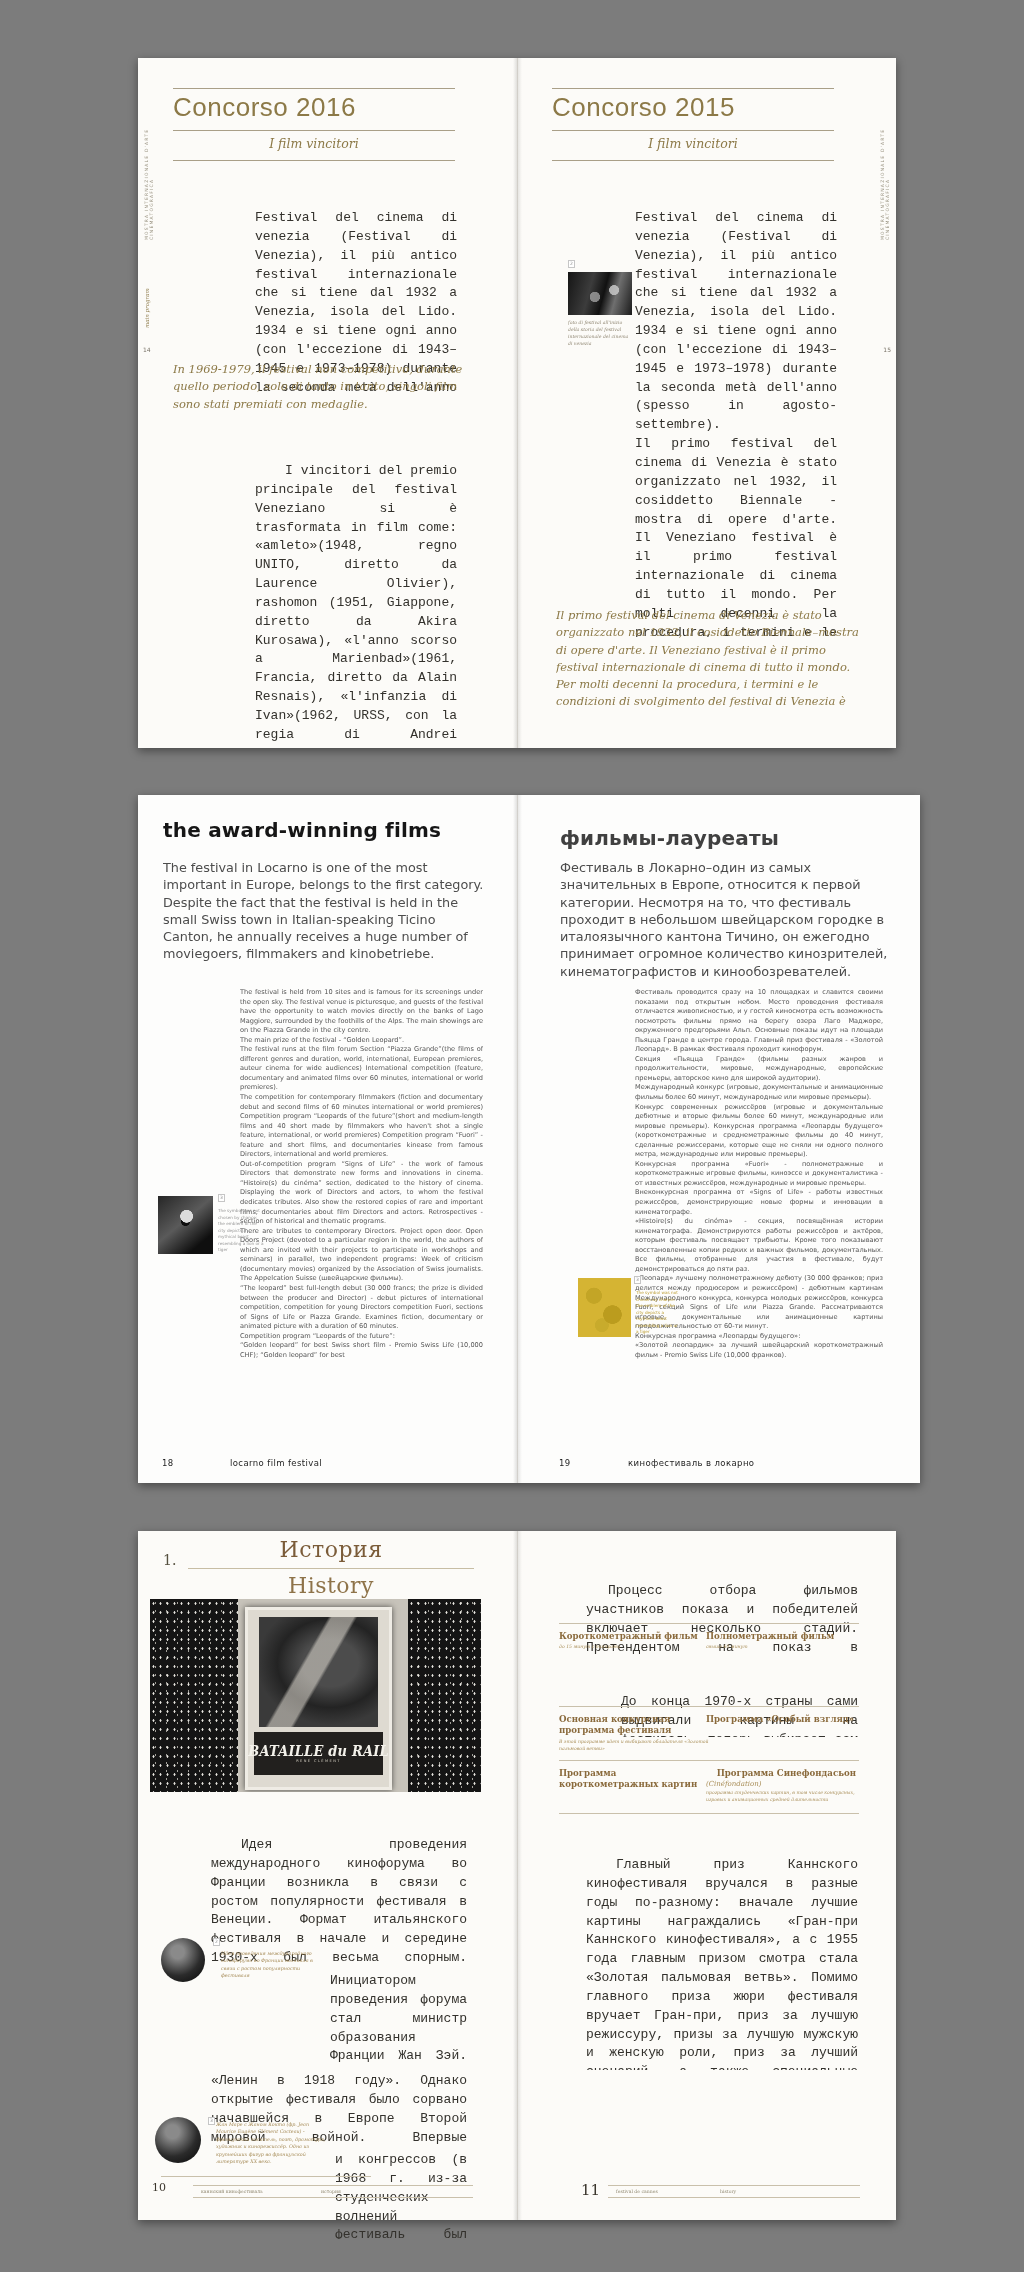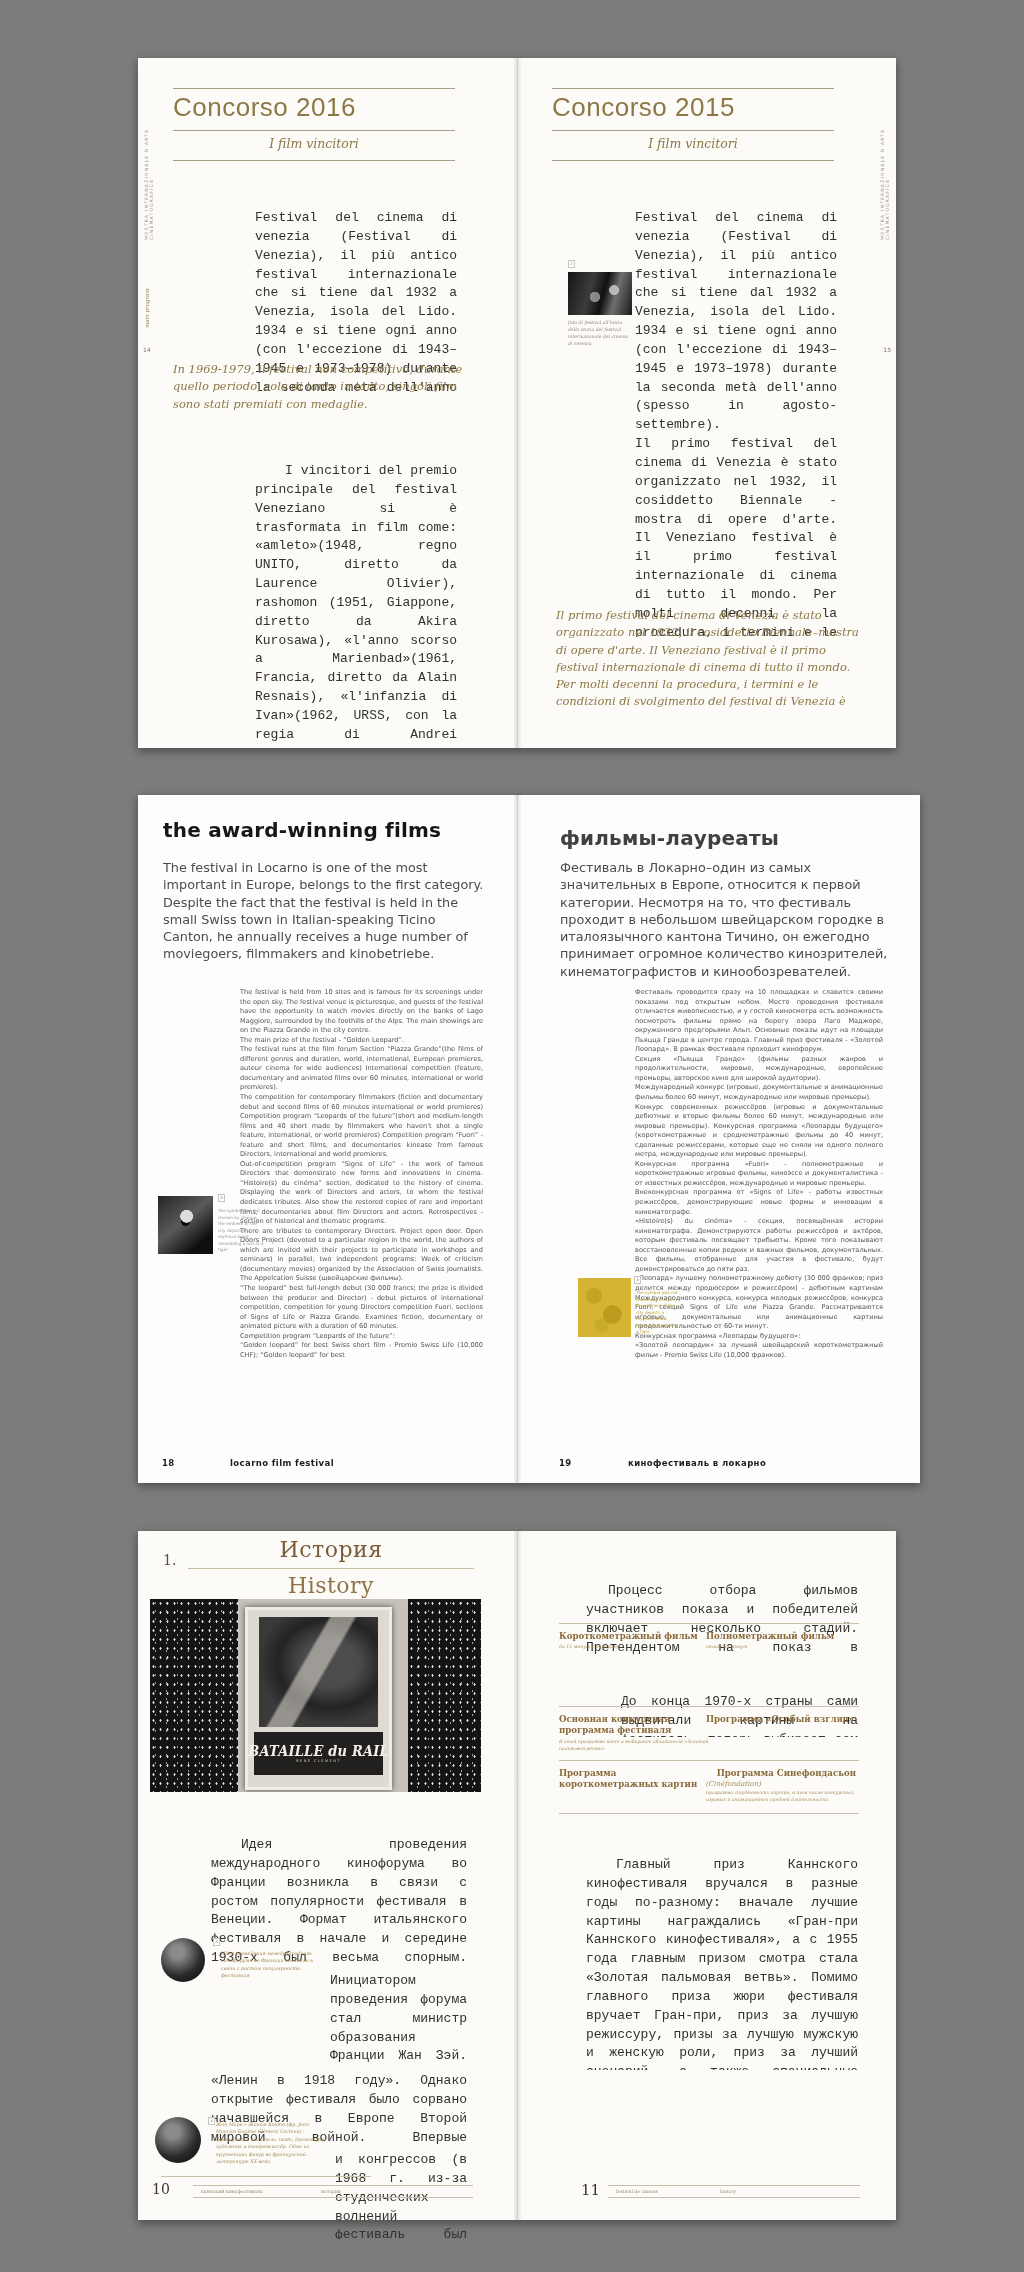--- a/index.html
+++ b/index.html
@@ -18,21 +18,21 @@
   .serif-body{font-family:Liberation Mono, monospace;font-size:13px;line-height:1.45;color:#33312c;text-align:justify;
     white-space:pre-line;overflow:hidden;margin-top:34px;}
   .ind{text-indent:30px;}
   .pullquote{font-family:"DejaVu Serif",serif;font-style:italic;font-size:11.5px;line-height:1.5;color:#8c7947;}
   .caption{font-family:"DejaVu Serif",serif;font-style:italic;font-size:4.6px;line-height:1.55;color:#8f8672;overflow:hidden;}
   .g-title{font-family:"DejaVu Sans",sans-serif;font-weight:700;font-size:20px;letter-spacing:.2px;color:#161616;}
   .g-intro{font-family:"DejaVu Sans",sans-serif;font-size:12.8px;line-height:1.35;color:#4c4c4c;}
   .g-body{font-family:"DejaVu Sans",sans-serif;font-size:6.6px;line-height:1.45;color:#555;text-align:justify;
     white-space:pre-line;overflow:hidden;}
   .g-cap{font-family:"DejaVu Sans",sans-serif;font-size:4.2px;line-height:1.55;color:#9a9a9a;overflow:hidden;}
-  .g-footer{font-family:"DejaVu Sans",sans-serif;font-weight:700;font-size:8.5px;color:#1d1d1d;letter-spacing:.4px;}
+  .g-footer{font-family:"DejaVu Sans",sans-serif;font-weight:400;font-size:8.5px;color:#1d1d1d;letter-spacing:.4px;}
   .marker{position:absolute;font-family:"DejaVu Sans",sans-serif;font-size:4.5px;color:#8b8b8b;border:1px solid #c6c6c6;
     padding:0 1px;line-height:6px;background:#fff;}
   .s3-title{font-family:"DejaVu Serif",serif;font-size:22px;text-align:center;letter-spacing:.5px;}
   .t-head{font-family:"DejaVu Serif",serif;font-weight:700;font-size:8.6px;line-height:1.3;color:#8a6a3c;}
   .t-sub{font-family:"DejaVu Serif",serif;font-style:italic;font-size:4.6px;line-height:1.45;color:#a98e58;overflow:hidden;}
   .s3-cap{font-family:"DejaVu Serif",serif;font-style:italic;font-size:4.8px;line-height:1.55;color:#a58a56;overflow:hidden;}
   .f-strip{position:absolute;border-top:1px solid #c9c0ab;border-bottom:1px solid #c9c0ab;height:11px;}
   .f-label{position:absolute;font-family:"DejaVu Serif",serif;font-size:4.6px;color:#8f876f;top:3px;}
   .photo{position:absolute;overflow:hidden;}
   .photo-s1{background:
@@ -183,21 +183,21 @@
   <div class="abs serif-body" style="left:73px;top:507px;width:256px;height:76px;">«Ленин в 1918 году». Однако открытие фестиваля было сорвано начавшейся в Европе Второй мировой войной. Впервые проводился в 1946 году с 20 сентября по 5 октября в курортном городе Канн на французском Лазурном Берегу. Самым первым в фестивальной программе был продемонстрирован советский документальный фильм «Берлин» режиссёра Юлия Райзмана.
 Современный масштаб и престиж Каннский фестиваль приобрел после 1951 года, когда председателем жюри в течение нескольких лет был Жан Кокто. С 1952 года проводят ежегодно в мае. Место проведения - Дворец фестивалей</div>
 
   <div class="circle-photo" style="left:17px;top:586px;width:46px;height:46px;"></div>
   <div class="marker" style="left:70px;top:586px;">3</div>
   <div class="abs s3-cap" style="left:78px;top:590px;width:110px;height:58px;">Жан Маре с Жаном Кокто (фр. Jean Maurice Eugène Clément Cocteau) - французский писатель, поэт, драматург, художник и кинорежиссёр. Одна из крупнейших фигур во французской литературе XX века.</div>
   <div class="abs serif-body" style="left:197px;top:586px;width:132px;height:88px;">и конгрессов (в 1968 г. из-за студенческих волнений фестиваль был прерван, и вручения призов не производилось.)
 Благодаря вниманию средств массовой информации, этот фестиваль посещают звёзды мирового кино. Также он популярен и среди кинопродюсеров, подготавливающих здесь премьеры и продающих уже готовые.</div>
 
   <div class="hrule" style="left:23px;top:645px;width:210px;background:#c9c0ab;"></div>
-  <div class="abs" style="left:14px;top:650px;font-size:14px;color:#3a352c;">10</div>
+  <div class="abs" style="left:14px;top:650px;font-size:11px;color:#3a352c;">10</div>
   <div class="f-strip" style="left:55px;top:654px;width:280px;">
     <span class="f-label" style="left:8px;">каннский кинофестиваль</span>
     <span class="f-label" style="left:128px;">история</span>
   </div>
 
   <div class="abs serif-body" style="left:448px;top:17px;width:272px;height:74px;text-indent:22px;">Процесс отбора фильмов участников показа и победителей включает несколько стадий. Претендентом на показ в официальной и неофициальной программе Каннского фестиваля может стать любая картина, отвечающая предварительным условиям. Предлагаемые в отборе фильмы должны быть снятыми в течение двенадцати месяцев, предшествующих Каннскому фестивалю и не участвовавшие в конкурсной программе других кинематографических форумов.</div>
 
   <div class="hrule" style="left:421px;top:92px;width:300px;background:#c9c0ab;"></div>
   <div class="abs t-head" style="left:421px;top:100px;width:150px;">Короткометражный фильм</div>
   <div class="abs t-sub" style="left:421px;top:113px;width:150px;">до 15 минут с титрами</div>

